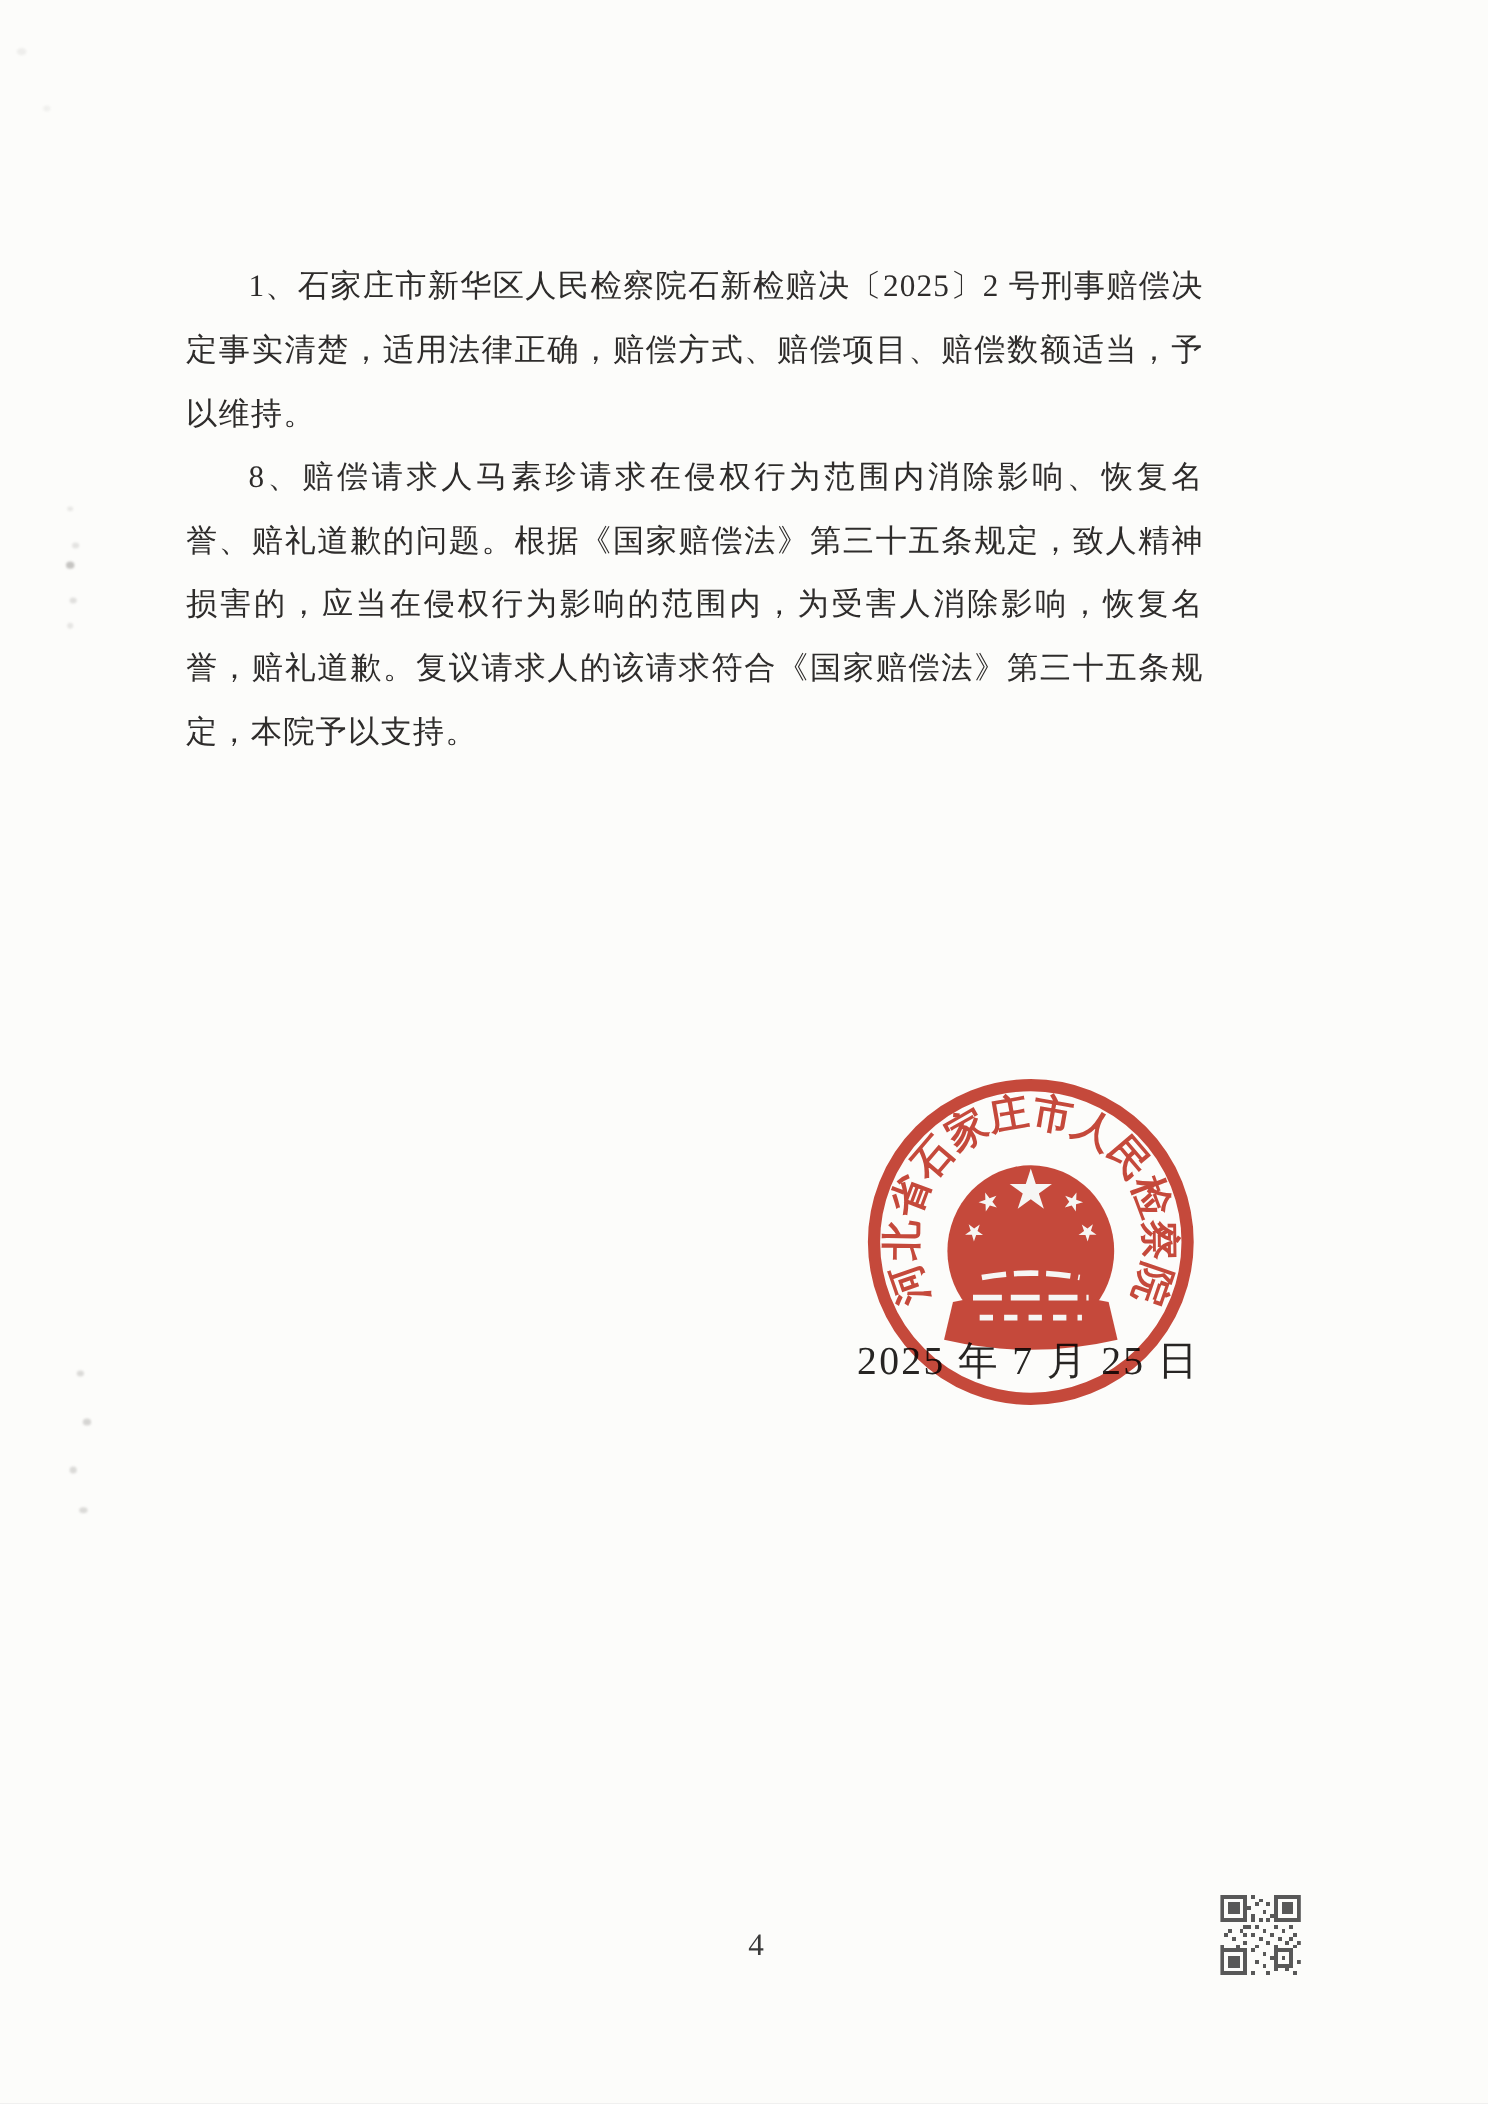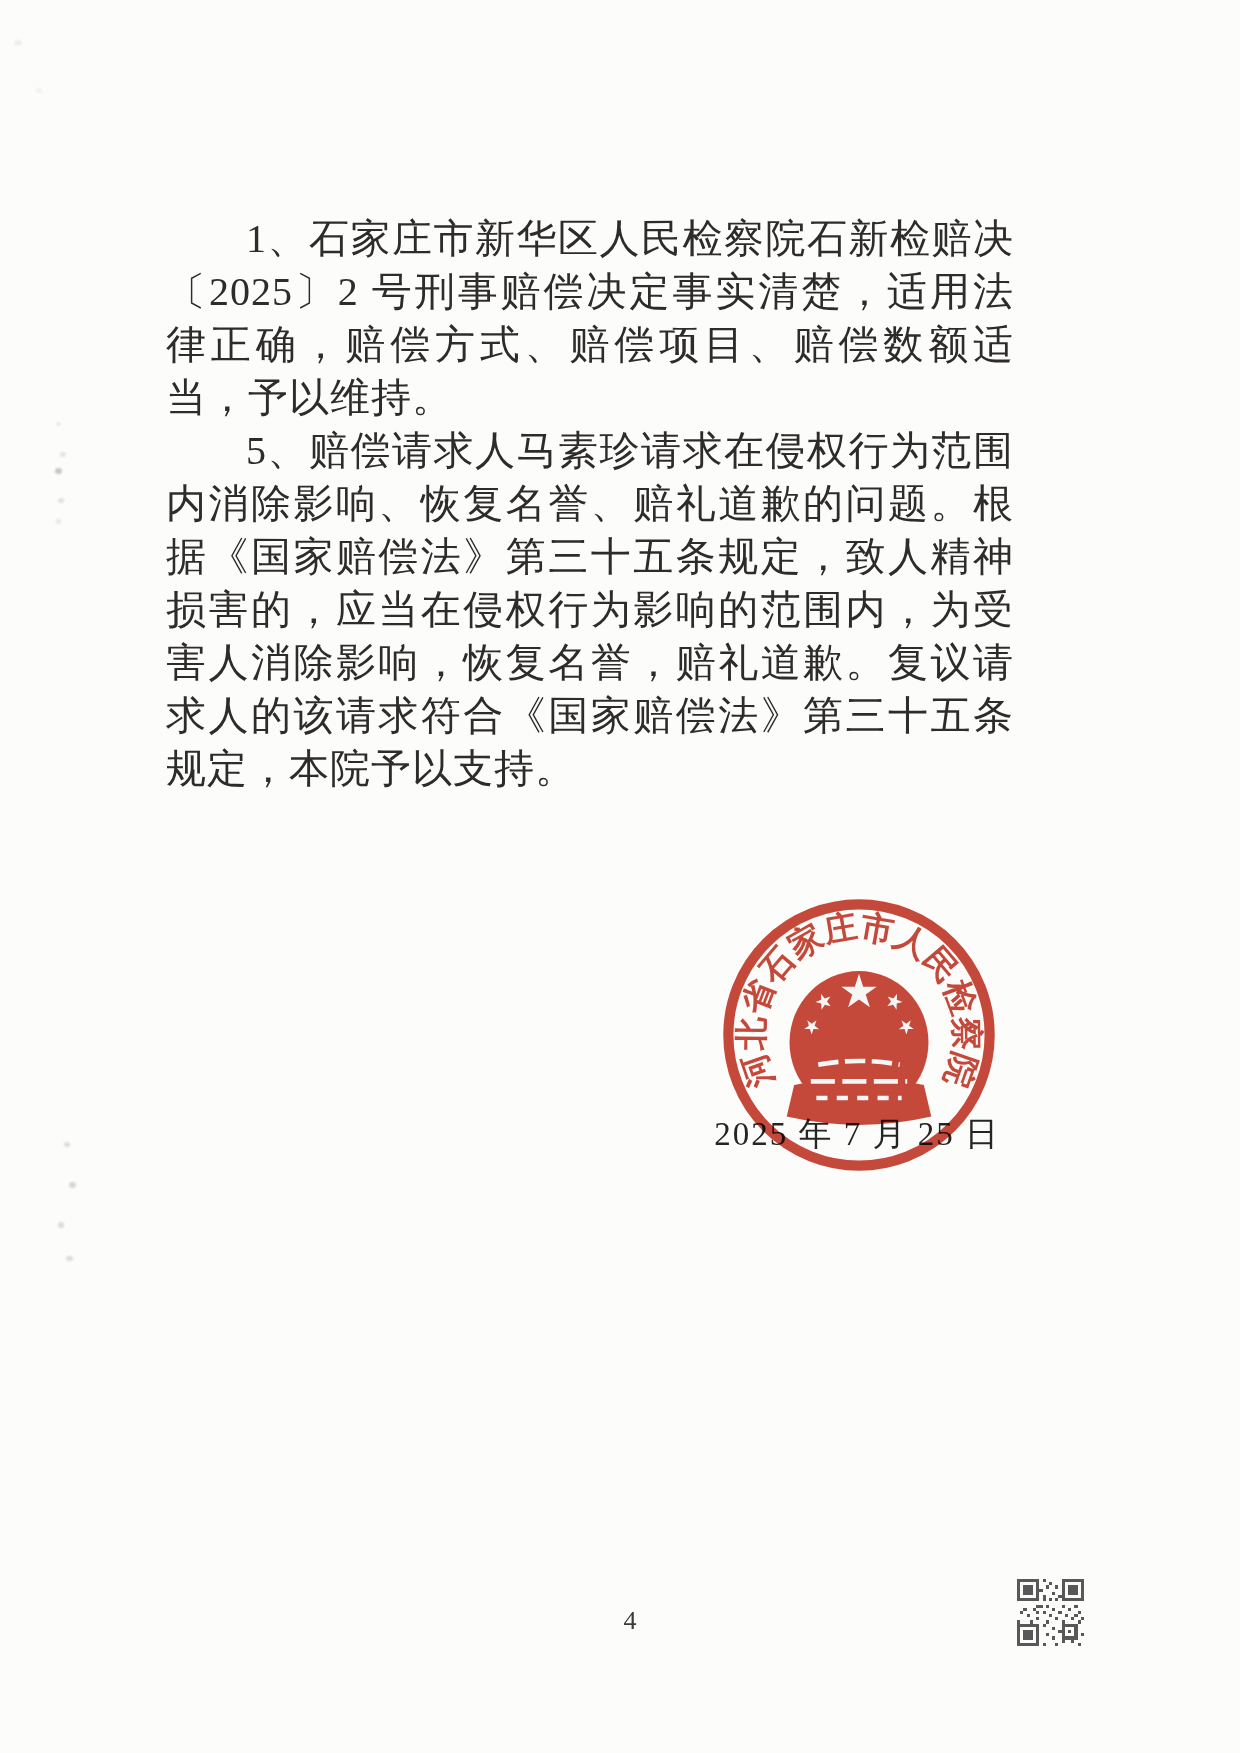--- a/index.html
+++ b/index.html
@@ -3,22 +3,22 @@
 <meta charset="utf-8">
 <style>
   html,body{margin:0;padding:0;background:#e8e8e6;}
   .page{
     position:relative;width:1240px;height:1753px;margin:0 auto;
     background:#fcfcfa;overflow:hidden;
     font-family:"Liberation Serif","DejaVu Serif",serif;
     color:#2e2c2b;
   }
   .doc-body{
-    position:absolute;left:166px;top:212px;width:848px;
-    font-size:40px;line-height:53px;text-align:justify;
+    position:absolute;left:155px;top:212px;width:848px;
+    font-size:26px;line-height:53px;text-align:justify;
     letter-spacing:1px;
   }
   .doc-body p{margin:0;text-indent:2em;}
   .date-line{
     position:absolute;left:712px;top:1112px;width:290px;
     font-size:33px;text-align:center;white-space:nowrap;
     letter-spacing:2px;color:#272523;
   }
   .seal{
     position:absolute;left:720px;top:896px;width:278px;height:278px;
@@ -39,21 +39,21 @@
     background:#8f8d8a;filter:blur(1px);
   }
 </style>
 </head>
 <body>
 
 <div class="page">
 
   <div class="doc-body">
     <p>1、石家庄市新华区人民检察院石新检赔决〔2025〕2 号刑事赔偿决定事实清楚，适用法律正确，赔偿方式、赔偿项目、赔偿数额适当，予以维持。</p>
-    <p>5、赔偿请求人马素珍请求在侵权行为范围内消除影响、恢复名誉、赔礼道歉的问题。根据《国家赔偿法》第三十五条规定，致人精神损害的，应当在侵权行为影响的范围内，为受害人消除影响，恢复名誉，赔礼道歉。复议请求人的该请求符合《国家赔偿法》第三十五条规定，本院予以支持。</p>
+    <p>8、赔偿请求人马素珍请求在侵权行为范围内消除影响、恢复名誉、赔礼道歉的问题。根据《国家赔偿法》第三十五条规定，致人精神损害的，应当在侵权行为影响的范围内，为受害人消除影响，恢复名誉，赔礼道歉。复议请求人的该请求符合《国家赔偿法》第三十五条规定，本院予以支持。</p>
   </div>
 
   <div class="date-line">2025 年 7 月 25 日</div>
 
   <div class="seal">
     <svg width="278" height="278" viewBox="0 0 300 300">
       <defs>
         <path id="sealArc" d="M 52.3 185.6 A 104 104 0 1 1 247.7 185.6" fill="none"></path>
         <path id="star" d="M0,-10 L2.25,-3.09 L9.51,-3.09 L3.63,1.18 L5.88,8.09 L0,3.82 L-5.88,8.09 L-3.63,1.18 L-9.51,-3.09 L-2.25,-3.09 Z"></path>
       </defs>

